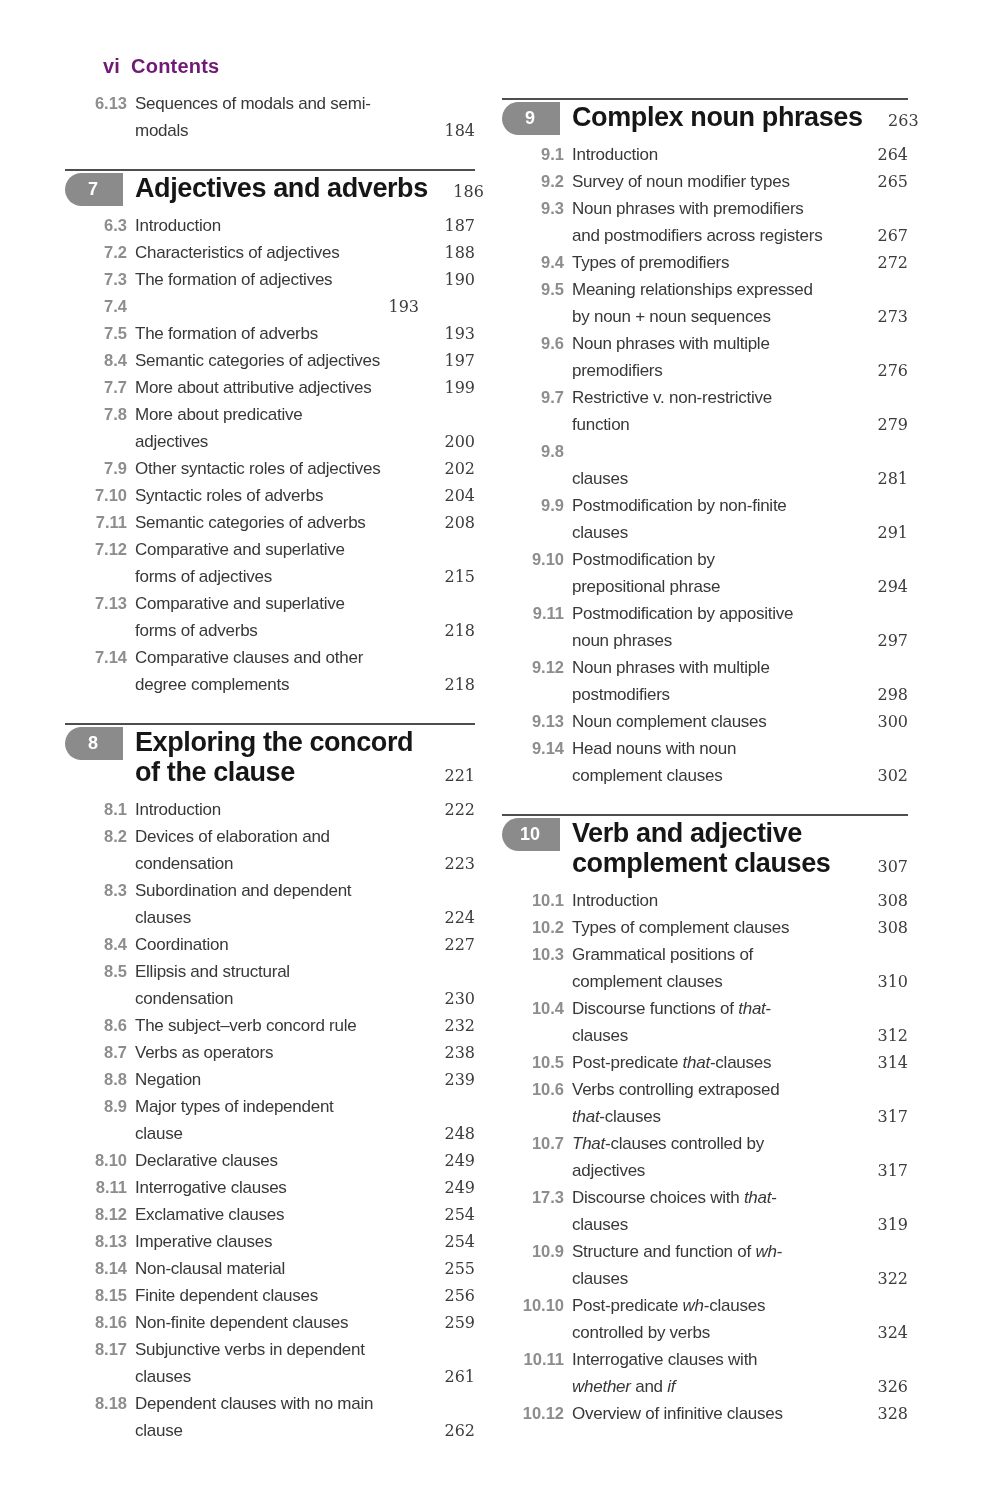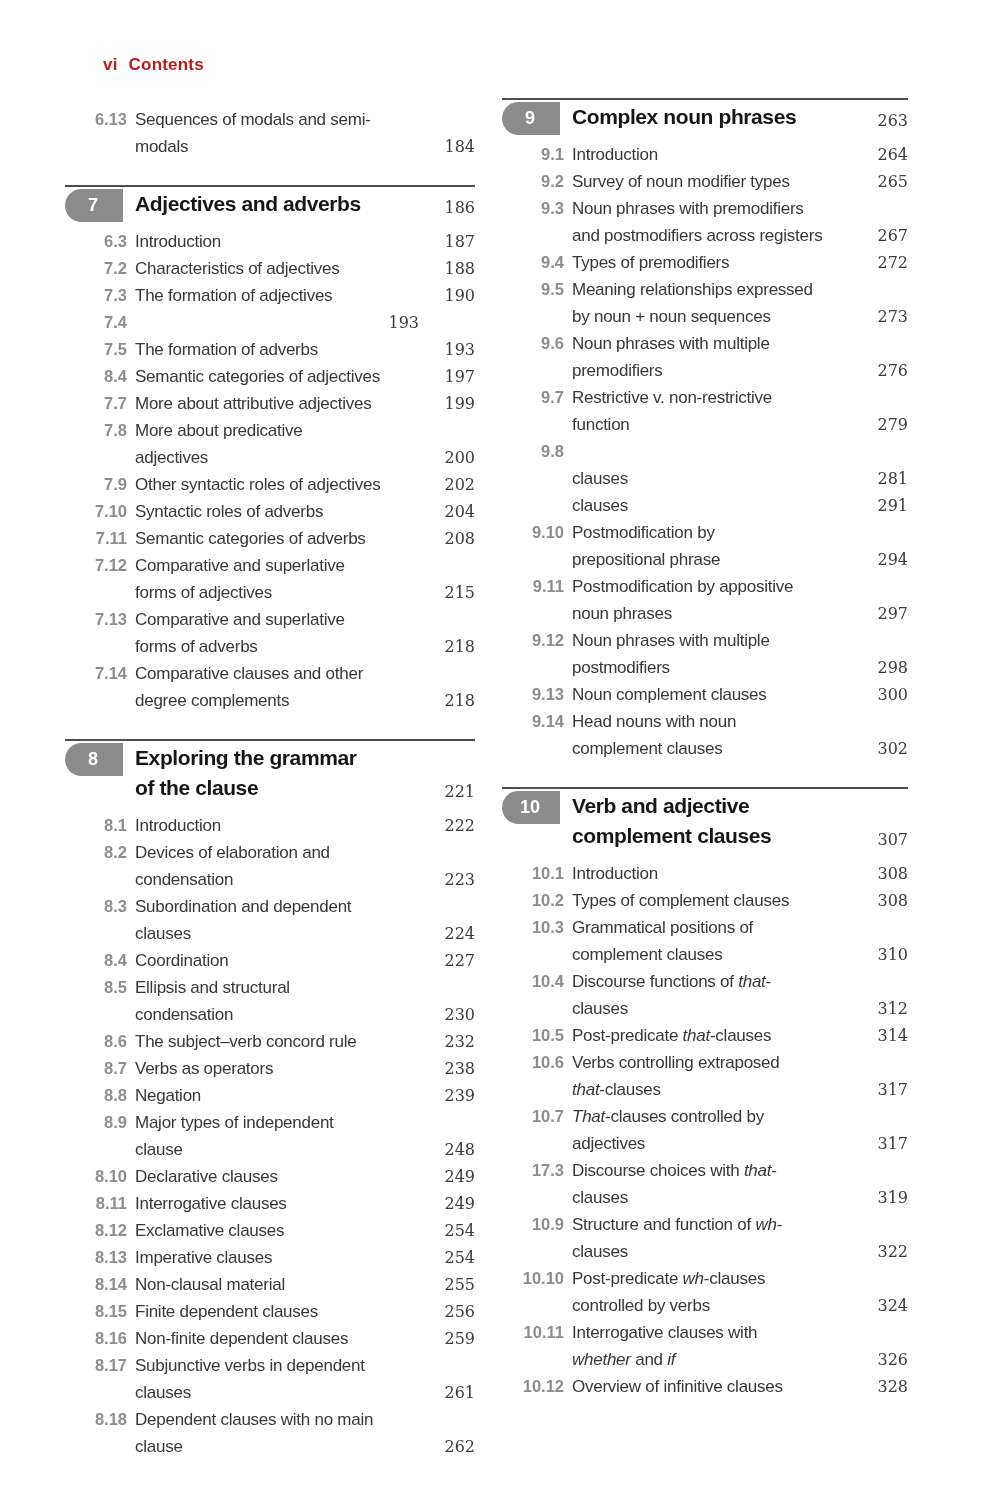--- a/index.html
+++ b/index.html
@@ -6,26 +6,26 @@
   body {
     width:996px; height:1500px;
     background:#ffffff;
     position:relative;
     overflow:hidden;
     font-family:"Liberation Sans", sans-serif;
     -webkit-font-smoothing:antialiased;
   }
   .page-header {
     position:absolute; left:103px; top:55px;
-    font-size:17px; font-weight:bold; color:#b91c1c;
+    font-size:20px; font-weight:bold; color:#701a75;
     letter-spacing:0.2px;
   }
   .page-header .roman { margin-right:11px; }
   .col { position:absolute; }
-  .col-left  { left:65px;  top:106px;  width:410px; }
+  .col-left  { left:65px;  top:90px;  width:410px; }
   .col-right { left:502px; top:98px;  width:406px; }
 
   .row {
     display:grid;
     grid-template-columns:62px 1fr 48px;
     column-gap:8px;
     line-height:27px;
   }
   .num {
     text-align:right;
@@ -62,21 +62,21 @@
     border-radius:17px 0 0 17px;
     color:#ffffff;
     font-weight:bold;
     font-size:18px;
     display:flex; align-items:center; justify-content:center;
     padding-right:2px; box-sizing:border-box;
   }
   .ch-row { line-height:30px; }
   .ch-title {
     font-weight:bold;
-    font-size:21px;
+    font-size:27px;
     color:#161616;
     letter-spacing:-0.4px;
     white-space:nowrap;
   }
   .ch-page { padding-top:4px; }
 </style>
 </head>
 <body>
 
 <div class="page-header">
@@ -218,21 +218,21 @@
       <div class="row">
         <span class="num"></span>
         <span class="title">degree complements</span>
         <span class="page">218</span>
       </div>
     </div>
     <div class="chapter">
       <span class="badge">8</span>
       <div class="row ch-row">
         <span class="num"></span>
-        <span class="ch-title">Exploring the grammar</span>
+        <span class="ch-title">Exploring the concord</span>
         <span class="page ch-page"></span>
       </div>
       <div class="row ch-row">
         <span class="num"></span>
         <span class="ch-title">of the clause</span>
         <span class="page ch-page">221</span>
       </div>
     </div>
     <div class="entry">
       <div class="row">
@@ -475,20 +475,25 @@
         <span class="page"></span>
       </div>
       <div class="row">
         <span class="num"></span>
         <span class="title">clauses</span>
         <span class="page">281</span>
       </div>
     </div>
     <div class="entry">
       <div class="row">
+        <span class="num">9.9</span>
+        <span class="title">Postmodification by non-finite</span>
+        <span class="page"></span>
+      </div>
+      <div class="row">
         <span class="num"></span>
         <span class="title">clauses</span>
         <span class="page">291</span>
       </div>
     </div>
     <div class="entry">
       <div class="row">
         <span class="num">9.10</span>
         <span class="title">Postmodification by</span>
         <span class="page"></span>

